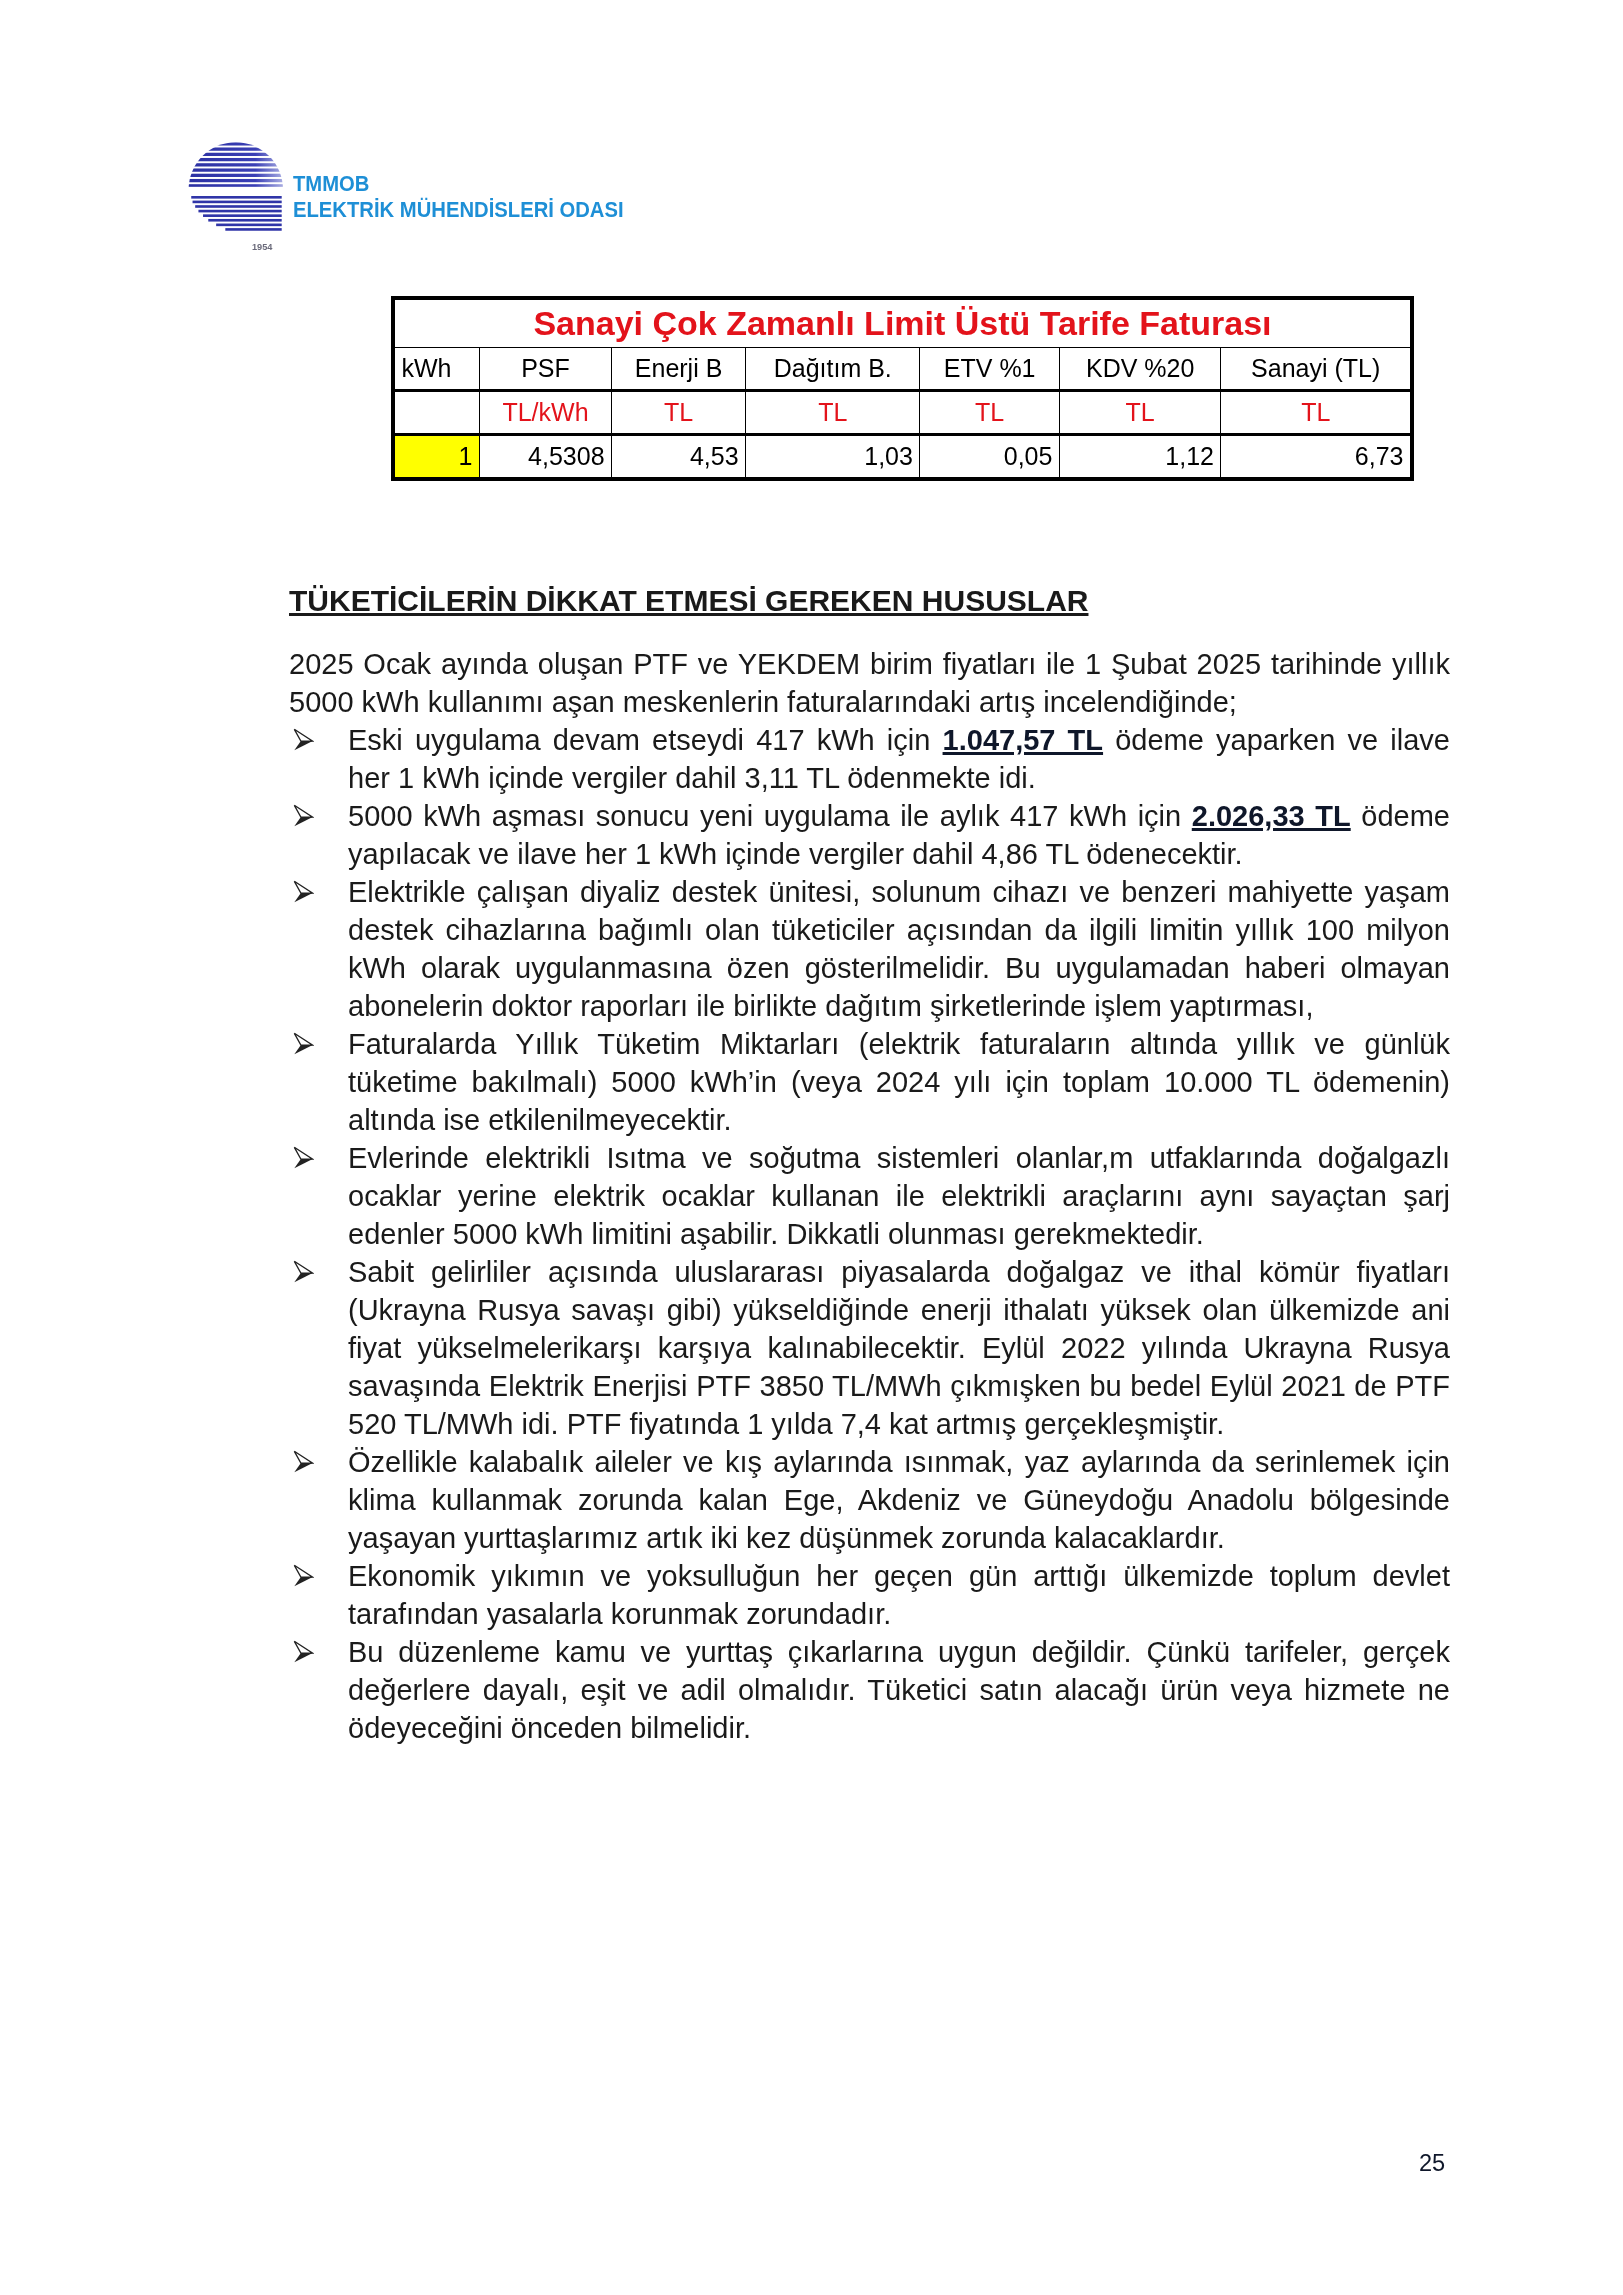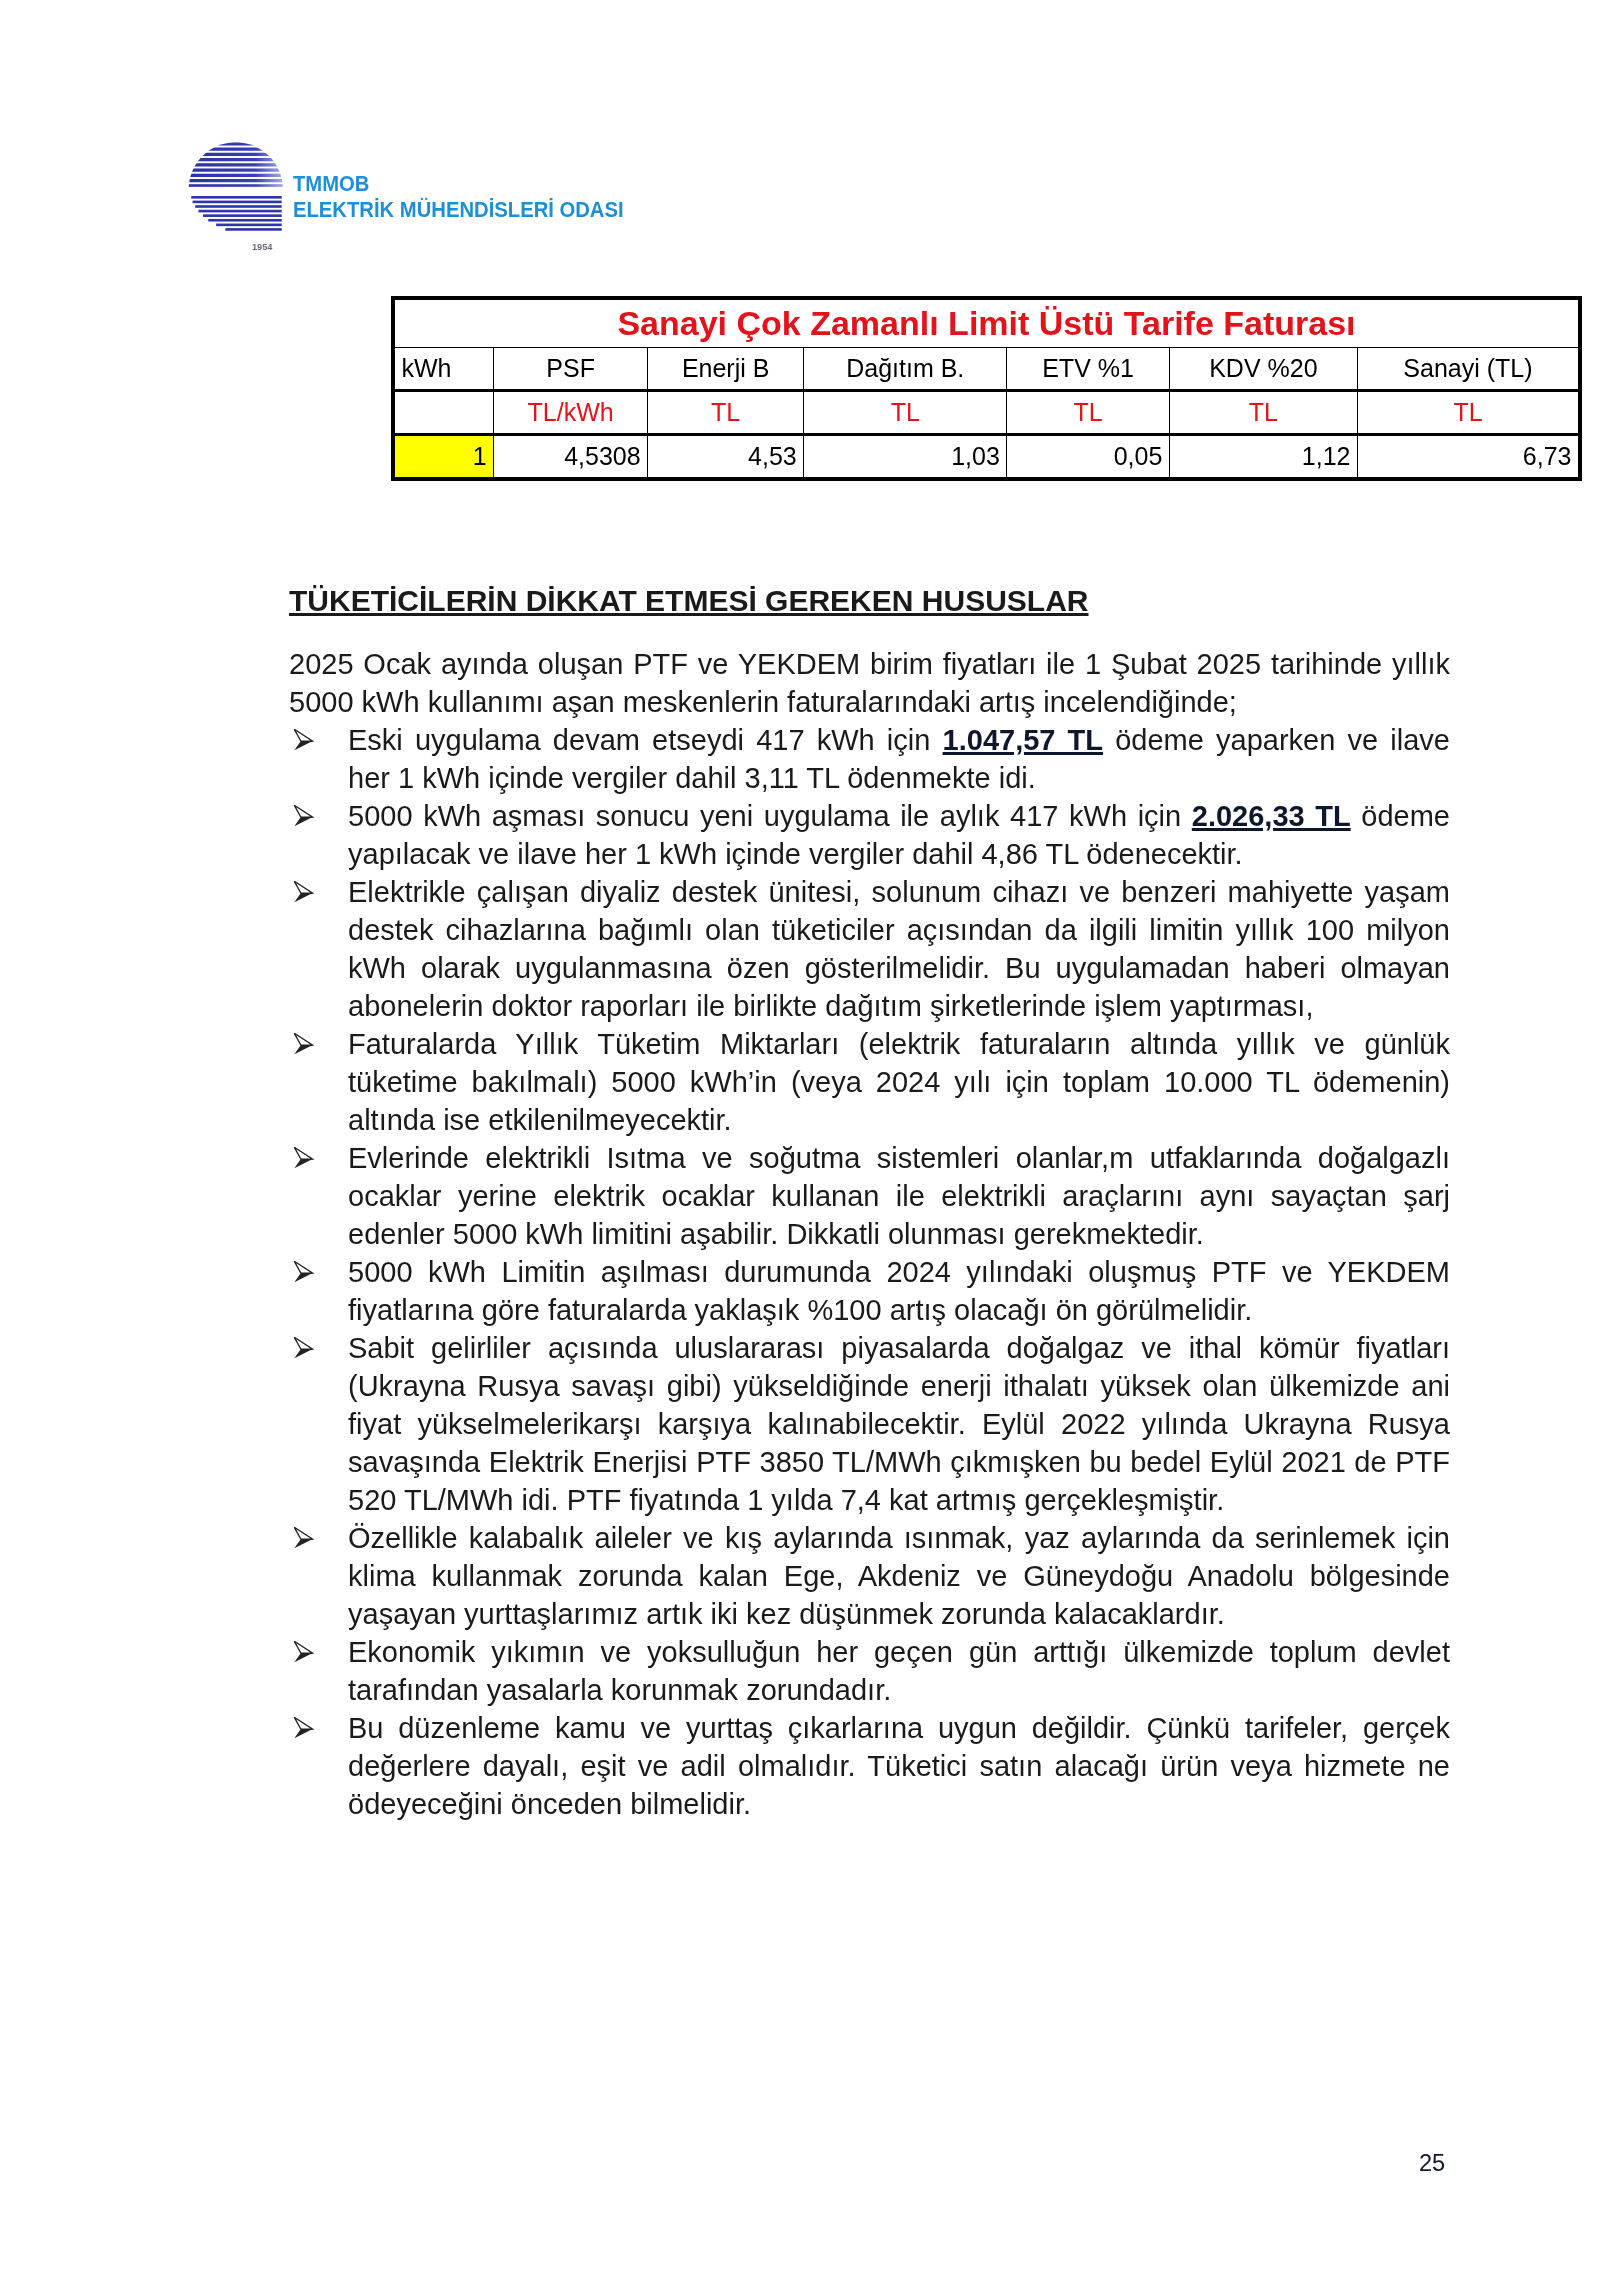--- a/index.html
+++ b/index.html
@@ -5,21 +5,21 @@
   html, body { margin: 0; padding: 0; background: #ffffff; }
   body {
     width: 1623px; height: 2295px; position: relative; overflow: hidden;
     font-family: "Liberation Sans", sans-serif; color: #000;
   }
   .logo { position: absolute; left: 182px; top: 137px; width: 484px; height: 118px; }
   .logo-mark { position: absolute; left: 0; top: 0; width: 105px; height: 118px; }
   .logo-text { position: absolute; left: 111px; top: 34px; color: #1e8fd6; font-weight: bold; font-size: 22px; line-height: 26px; transform: scaleX(0.92); transform-origin: left; }
   .logo-year { position: absolute; left: 70px; top: 105px; font-size: 9.2px; color: #6a6a7a; font-weight: bold; }
 
-  .tariff-table { position: absolute; left: 391px; top: 296px; width: 1191px; border: 4.6px solid #000; border-collapse: collapse; font-family: "Liberation Sans", sans-serif; }
+  .tariff-table { position: absolute; left: 391px; top: 296px; width: 1023px; border: 4.6px solid #000; border-collapse: collapse; font-family: "Liberation Sans", sans-serif; }
   .tariff-table td { border: 1.3px solid #000; font-size: 25px; height: 41px; padding: 0 6.5px; }
   .tariff-table .title-cell { color: #e3131b; font-weight: bold; font-size: 34px; text-align: center; height: 47px; }
   .tariff-table .hdr td { text-align: center; border-bottom: 3.3px solid #000; }
   .tariff-table .units td { color: #e3131b; text-align: center; border-bottom: 3.3px solid #000; }
   .tariff-table .vals td { text-align: right; }
   .tariff-table .yellow { background: #ffff00; }
   .tariff-table td.kwh { text-align: left; }
 
   .content { position: absolute; left: 289px; top: 582px; width: 1161px; font-size: 29px; line-height: 38px; color: #1a1a1a; }
   .heading { font-weight: bold; text-decoration: underline; text-decoration-thickness: 2.6px; font-size: 30px; margin: 0 0 25px 0; }
@@ -147,27 +147,20 @@
   </li>
 
   <li>
     <svg class="arrow" viewBox="0 0 32 36">
       <path d="M2 2 L30 20 L12 20 Z" fill="#ffffff" stroke="#222" stroke-width="2"></path>
       <path d="M12 20 L30 20 L2 34 Z" fill="#222"></path>
     </svg>
     <span>Evlerinde elektrikli Isıtma ve soğutma sistemleri olanlar,m utfaklarında doğalgazlı ocaklar yerine elektrik ocaklar kullanan ile elektrikli araçlarını aynı sayaçtan şarj edenler 5000 kWh limitini aşabilir. Dikkatli olunması gerekmektedir.</span>
   </li>
 
-  <li>
-    <svg class="arrow" viewBox="0 0 32 36">
-      <path d="M2 2 L30 20 L12 20 Z" fill="#ffffff" stroke="#222" stroke-width="2"></path>
-      <path d="M12 20 L30 20 L2 34 Z" fill="#222"></path>
-    </svg>
-    <span>5000 kWh Limitin aşılması durumunda 2024 yılındaki oluşmuş PTF ve YEKDEM fiyatlarına göre faturalarda yaklaşık %100 artış olacağı ön görülmelidir.</span>
-  </li>
 
   <li>
     <svg class="arrow" viewBox="0 0 32 36">
       <path d="M2 2 L30 20 L12 20 Z" fill="#ffffff" stroke="#222" stroke-width="2"></path>
       <path d="M12 20 L30 20 L2 34 Z" fill="#222"></path>
     </svg>
     <span>Sabit gelirliler açısında uluslararası piyasalarda doğalgaz ve ithal kömür fiyatları (Ukrayna Rusya savaşı gibi) yükseldiğinde enerji ithalatı yüksek olan ülkemizde ani fiyat yükselmelerikarşı karşıya kalınabilecektir.  Eylül 2022 yılında Ukrayna Rusya savaşında Elektrik Enerjisi PTF 3850 TL/MWh çıkmışken bu bedel Eylül 2021 de PTF 520 TL/MWh idi. PTF fiyatında 1 yılda 7,4 kat artmış gerçekleşmiştir.</span>
   </li>
 
   <li>

